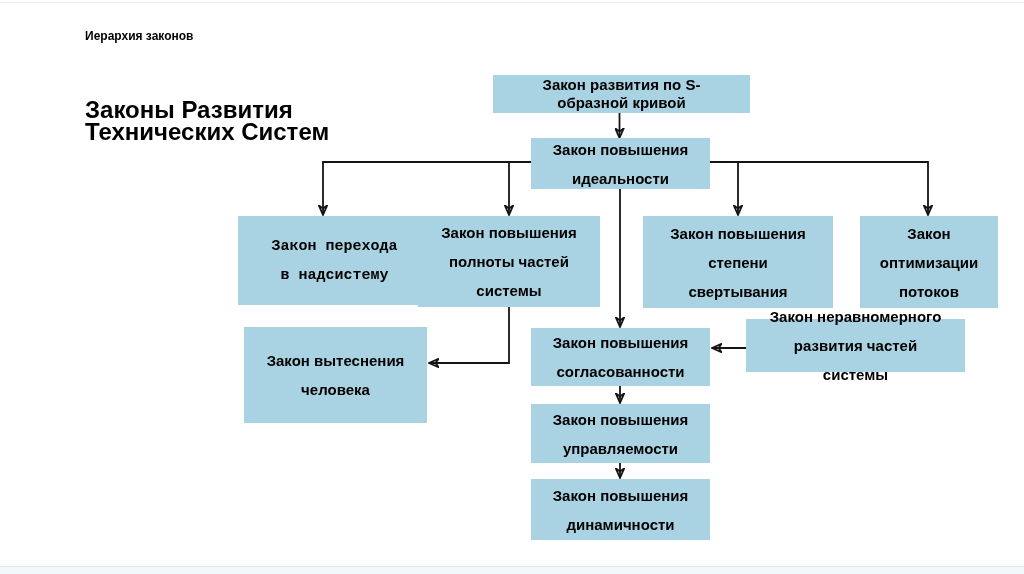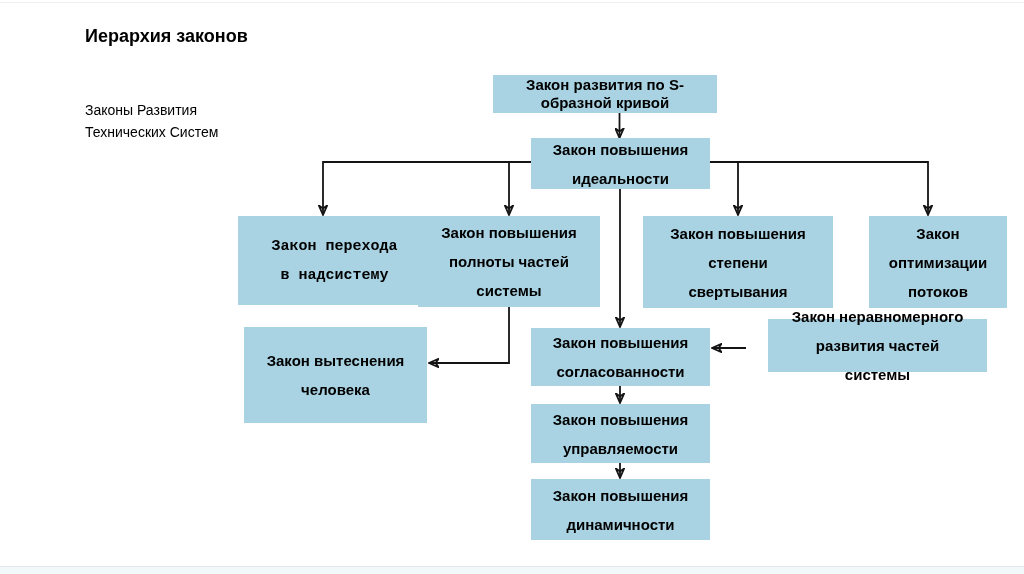--- a/index.html
+++ b/index.html
@@ -23,26 +23,26 @@
     position:absolute;left:0;top:2px;width:100%;height:1px;
     background:#efefef;
   }
   .bottom-strip{
     position:absolute;left:0;bottom:0;width:100%;height:7px;
     background:#f3f8fa;
     border-top:1px solid #e2e9ec;
   }
   .page-title{
     position:absolute;left:85px;top:25px;
-    font-size:18px;font-weight:bold;color:var(--text);
+    font-size:12px;font-weight:bold;color:var(--text);
     white-space:pre-line;line-height:22px;
   }
   .page-subtitle{
     position:absolute;left:85px;top:99px;
-    font-size:14px;font-weight:normal;color:var(--text);
+    font-size:24px;font-weight:bold;color:var(--text);
     white-space:pre-line;line-height:22px;
   }
   .connector-layer{
     position:absolute;left:0;top:0;width:1024px;height:574px;
     z-index:0;
   }
   .connector-layer path, .connector-layer line{
     stroke:var(--line);
     stroke-width:1.8;
     fill:none;
@@ -93,48 +93,48 @@
 
     <path d="M509,306 V363 H430" marker-end="url(#arrow)"></path>
 
     <path d="M746,348 H713" marker-end="url(#arrow)"></path>
 
     <path d="M620,386 V402" marker-end="url(#arrow)"></path>
 
     <path d="M620,463 V477" marker-end="url(#arrow)"></path>
   </svg>
 
-  <div class="node tight" style="left:493px;top:75px;width:224px;height:38px;">Закон развития по S-
+  <div class="node tight" style="left:493px;top:75px;width:257px;height:38px;">Закон развития по S-
 образной кривой</div>
 
   <div class="node" style="left:531px;top:138px;width:179px;height:51px;">Закон повышения
 идеальности</div>
 
   <div class="node" style="left:238px;top:216px;width:193px;height:89px;font-family:Liberation Mono, monospace;">Закон перехода
 в надсистему</div>
 
   <div class="node" style="left:418px;top:216px;width:182px;height:91px;">Закон повышения
 полноты частей
 системы</div>
 
   <div class="node" style="left:643px;top:216px;width:190px;height:92px;">Закон повышения
 степени
 свертывания</div>
 
-  <div class="node" style="left:860px;top:216px;width:138px;height:92px;margin-left:9px;">Закон
+  <div class="node" style="left:860px;top:216px;width:138px;height:92px;">Закон
 оптимизации
 потоков</div>
 
   <div class="node" style="left:244px;top:327px;width:183px;height:96px;">Закон вытеснения
 человека</div>
 
   <div class="node" style="left:531px;top:328px;width:179px;height:58px;">Закон повышения
 согласованности</div>
 
-  <div class="node" style="left:746px;top:319px;width:219px;height:53px;margin-left:22px;">Закон неравномерного
+  <div class="node" style="left:746px;top:319px;width:219px;height:53px;">Закон неравномерного
 развития частей
 системы</div>
 
   <div class="node" style="left:531px;top:404px;width:179px;height:59px;">Закон повышения
 управляемости</div>
 
   <div class="node" style="left:531px;top:479px;width:179px;height:61px;">Закон повышения
 динамичности</div>
 
   <div class="bottom-strip"></div>

